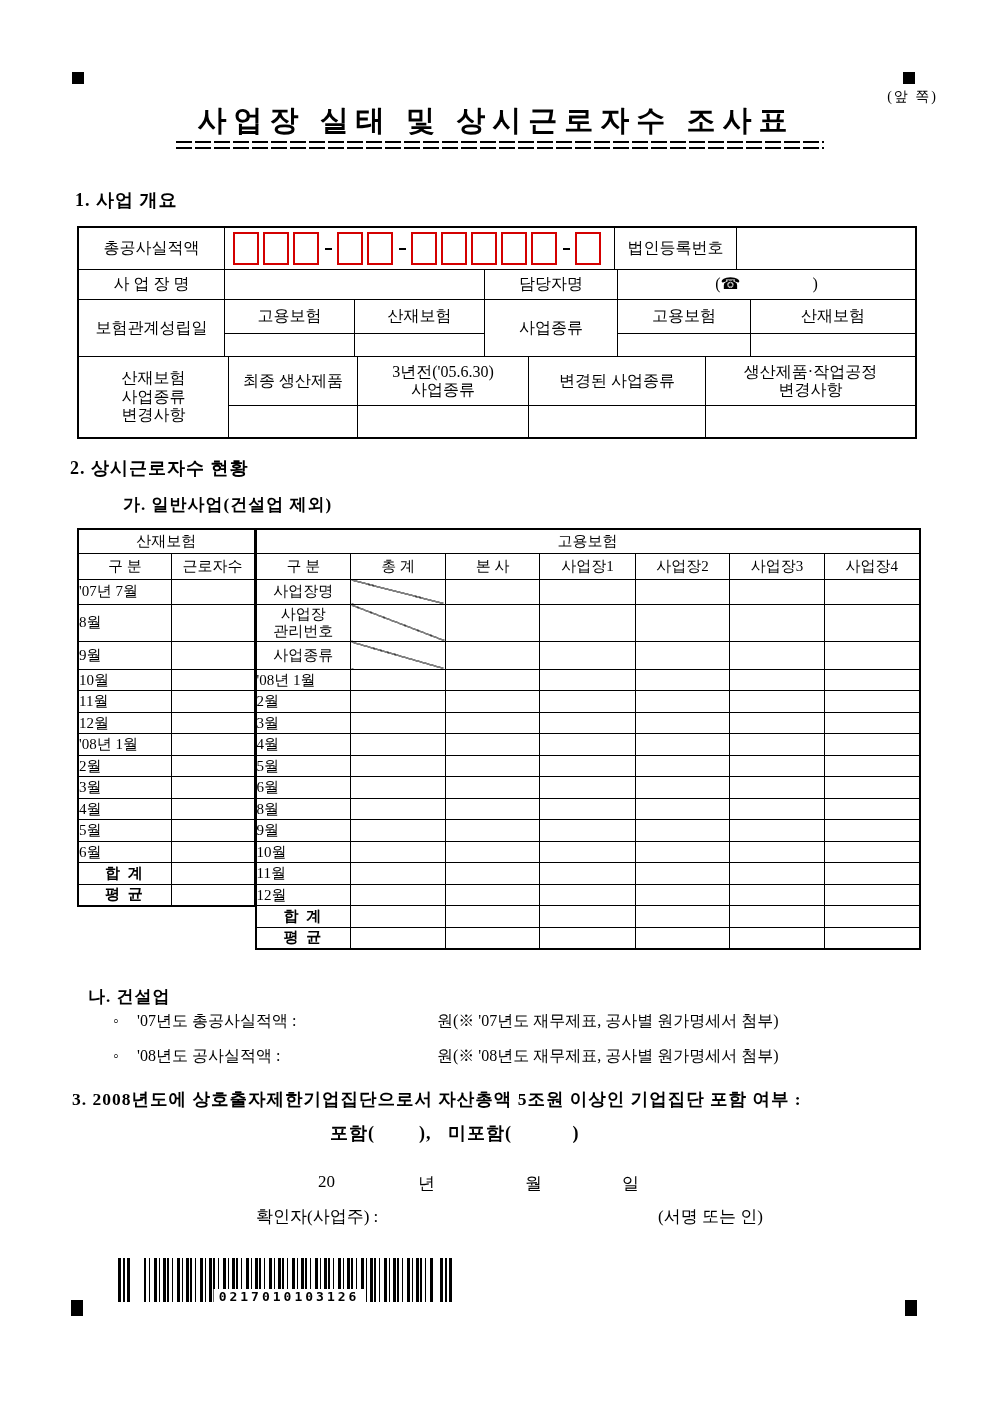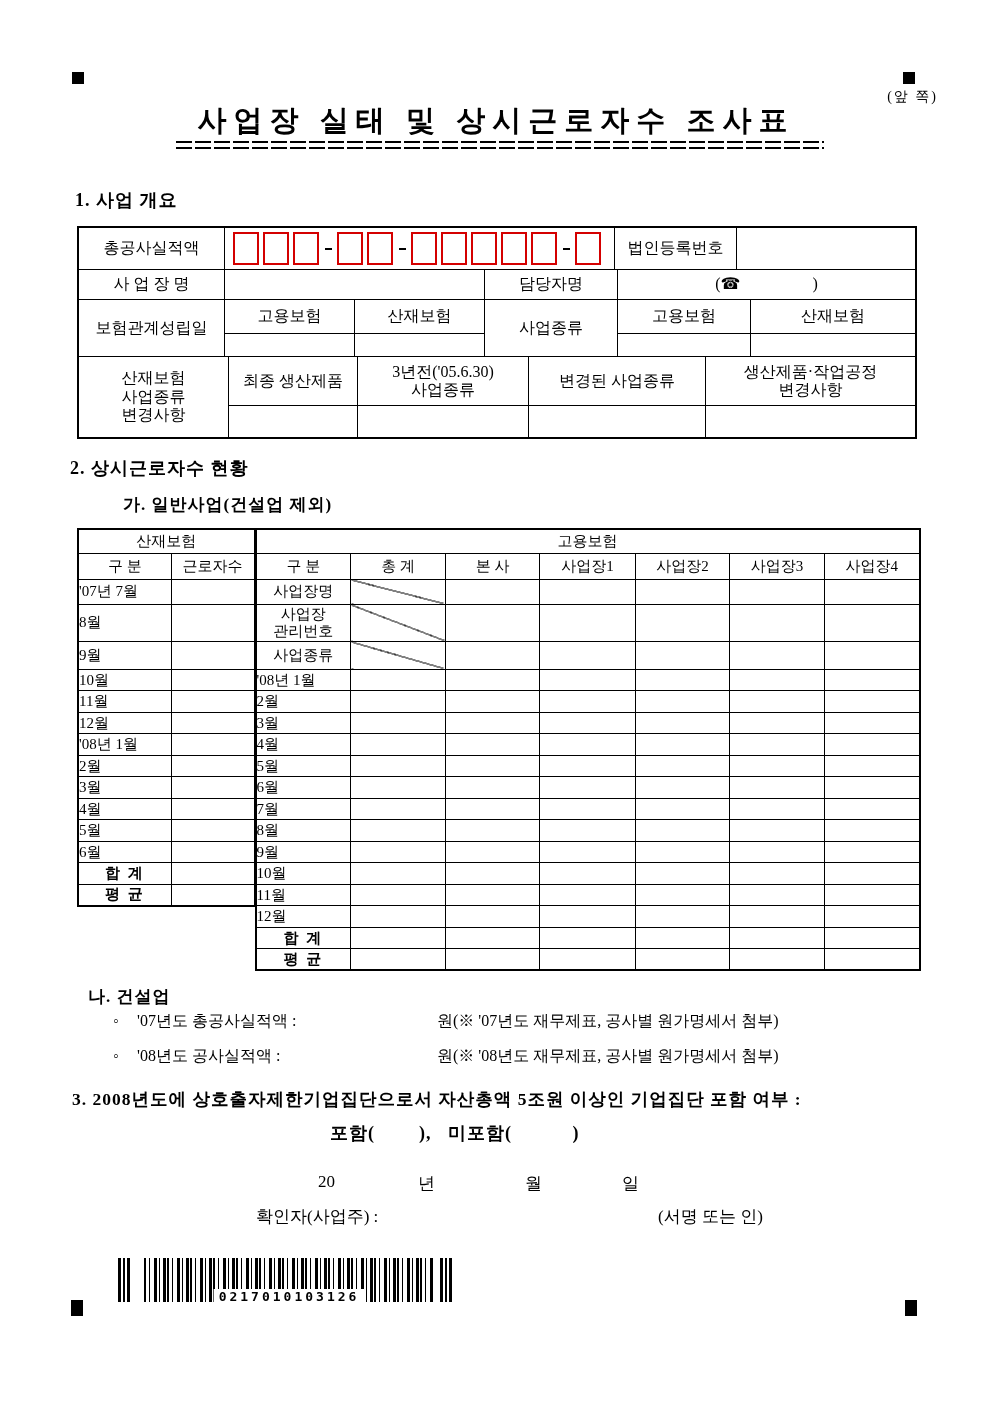--- a/index.html
+++ b/index.html
@@ -322,29 +322,20 @@
       <tr class="rm">
             <td class="mon">6월</td>
             <td></td>
             <td></td>
             <td></td>
             <td></td>
             <td></td>
             <td></td>
           </tr>
       <tr class="rm">
-            <td class="mon">7월</td>
-            <td></td>
-            <td></td>
-            <td></td>
-            <td></td>
-            <td></td>
-            <td></td>
-          </tr>
-      <tr class="rm">
             <td class="mon">8월</td>
             <td></td>
             <td></td>
             <td></td>
             <td></td>
             <td></td>
             <td></td>
           </tr>
       <tr class="rm">
             <td class="mon">9월</td>

